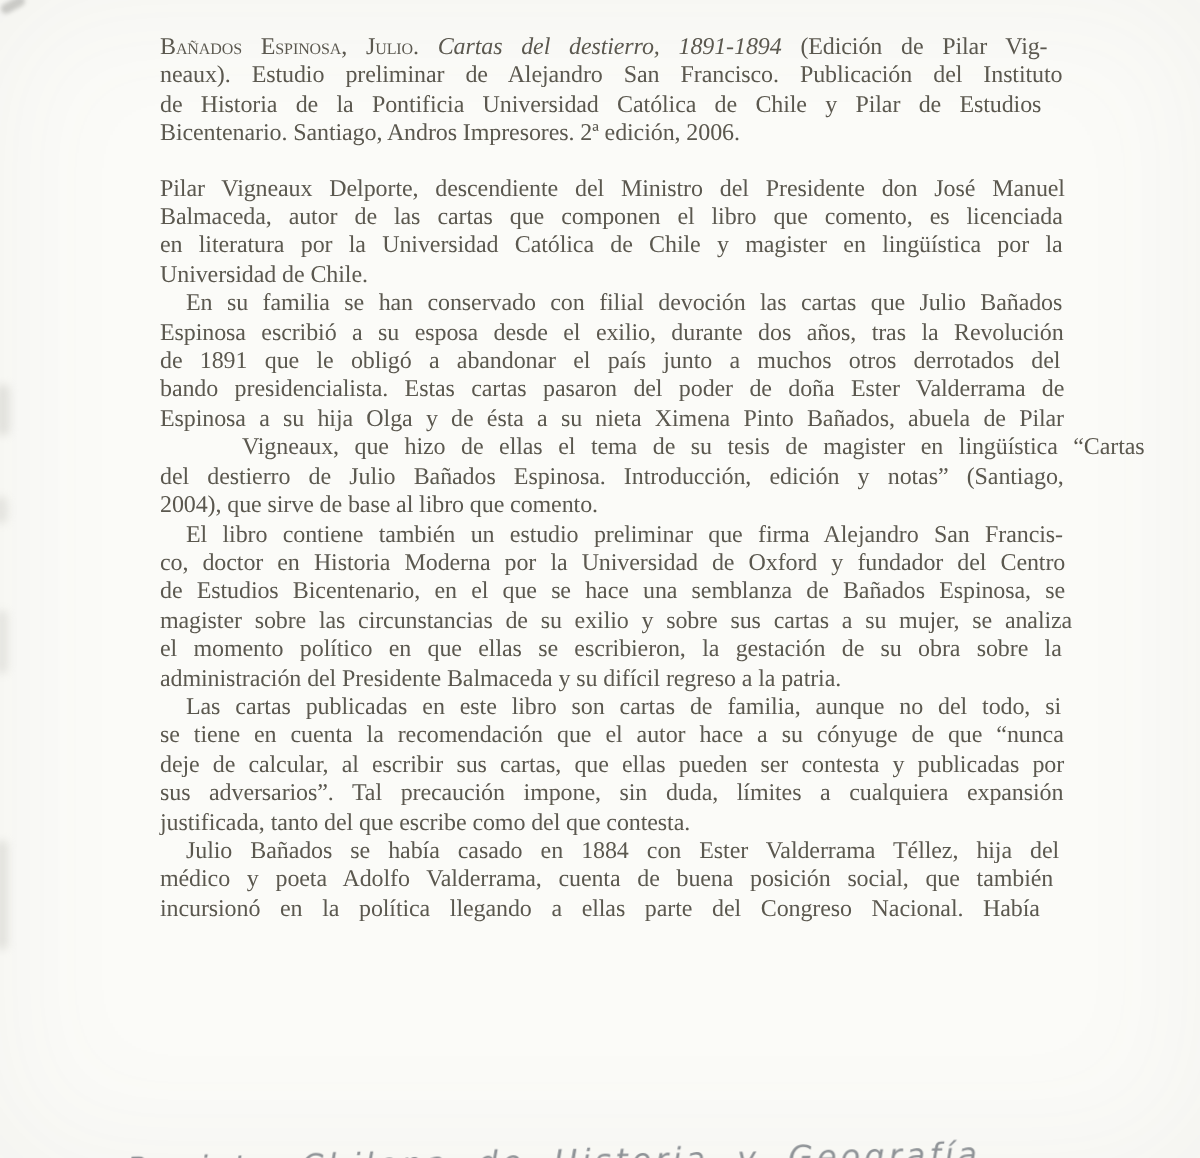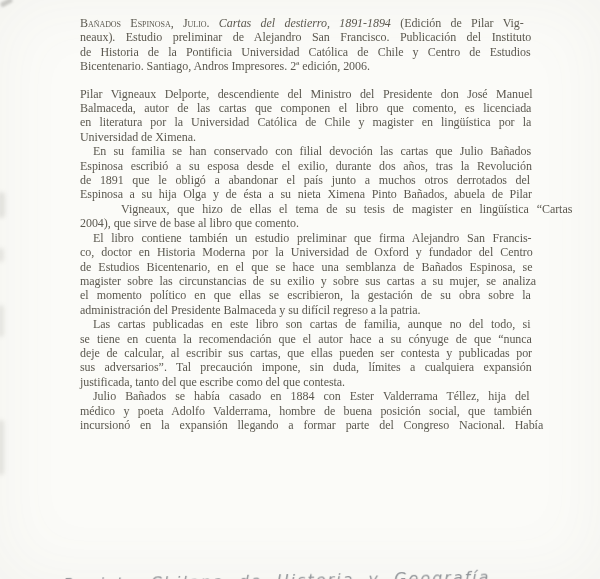--- a/index.html
+++ b/index.html
@@ -69,56 +69,58 @@
   <div class="smudge s5"></div>
   <div class="smudge s1"></div>
   <div class="smudge s2"></div>
   <div class="smudge s3"></div>
   <div class="smudge s4"></div>
 
   <div class="text-block">
       <div class="para gap">
         <div class="line" style="word-spacing: 6.43px;"><span class="seg-sc">Bañados Espinosa, Julio. </span><span class="seg-i">Cartas del destierro, 1891-1894</span><span class="seg-n"> (Edición de Pilar Vig-</span></div>
         <div class="line" style="word-spacing: 7.59px;">neaux). Estudio preliminar de Alejandro San Francisco. Publicación del Instituto</div>
-        <div class="line" style="word-spacing: 6.22px;">de Historia de la Pontificia Universidad Católica de Chile y Centro de Estudios</div>
+        <div class="line" style="word-spacing: 6.22px;">de Historia de la Pontificia Universidad Católica de Chile y Pilar de Estudios</div>
         <div class="line last">Bicentenario. Santiago, Andros Impresores. 2ª edición, 2006.</div>
       </div>
       <div class="para">
         <div class="line" style="word-spacing: 5.52px;">Pilar Vigneaux Delporte, descendiente del Ministro del Presidente don José Manuel</div>
         <div class="line" style="word-spacing: 5.57px;">Balmaceda, autor de las cartas que componen el libro que comento, es licenciada</div>
         <div class="line" style="word-spacing: 5.22px;">en literatura por la Universidad Católica de Chile y magister en lingüística por la</div>
-        <div class="line last">Universidad de Ximena.</div>
+        <div class="line last">Universidad de Chile.</div>
       </div>
       <div class="para">
         <div class="line ind" style="word-spacing: 4.3px;">En su familia se han conservado con filial devoción las cartas que Julio Bañados</div>
         <div class="line" style="word-spacing: 4.8px; text-align: right;">Espinosa escribió a su esposa desde el exilio, durante dos años, tras la Revolución</div>
         <div class="line" style="word-spacing: 5.72px;">de 1891 que le obligó a abandonar el país junto a muchos otros derrotados del</div>
+        <div class="line" style="word-spacing: 5.27px;">bando presidencialista. Estas cartas pasaron del poder de doña Ester Valderrama de</div>
         <div class="line" style="word-spacing: 3.7px;">Espinosa a su hija Olga y de ésta a su nieta Ximena Pinto Bañados, abuela de Pilar</div>
         <div class="line" style="word-spacing: 4.85px; margin-left: 41px;">Vigneaux, que hizo de ellas el tema de su tesis de magister en lingüística “Cartas</div>
+        <div class="line" style="word-spacing: 6.17px;">del destierro de Julio Bañados Espinosa. Introducción, edición y notas” (Santiago,</div>
         <div class="line last">2004), que sirve de base al libro que comento.</div>
       </div>
       <div class="para">
         <div class="line ind" style="word-spacing: 4.75px;">El libro contiene también un estudio preliminar que firma Alejandro San Francis-</div>
         <div class="line" style="word-spacing: 4.11px;">co, doctor en Historia Moderna por la Universidad de Oxford y fundador del Centro</div>
         <div class="line" style="word-spacing: 4.18px;">de Estudios Bicentenario, en el que se hace una semblanza de Bañados Espinosa, se</div>
         <div class="line" style="word-spacing: 3.45px;">magister sobre las circunstancias de su exilio y sobre sus cartas a su mujer, se analiza</div>
         <div class="line" style="word-spacing: 5.24px;">el momento político en que ellas se escribieron, la gestación de su obra sobre la</div>
         <div class="line last">administración del Presidente Balmaceda y su difícil regreso a la patria.</div>
       </div>
       <div class="para">
         <div class="line ind" style="word-spacing: 4.55px;">Las cartas publicadas en este libro son cartas de familia, aunque no del todo, si</div>
         <div class="line" style="word-spacing: 4.07px;">se tiene en cuenta la recomendación que el autor hace a su cónyuge de que “nunca</div>
         <div class="line" style="word-spacing: 3.65px;">deje de calcular, al escribir sus cartas, que ellas pueden ser contesta y publicadas por</div>
         <div class="line" style="word-spacing: 6.39px;">sus adversarios”. Tal precaución impone, sin duda, límites a cualquiera expansión</div>
         <div class="line last">justificada, tanto del que escribe como del que contesta.</div>
       </div>
       <div class="para">
         <div class="line ind" style="word-spacing: 6.1px;">Julio Bañados se había casado en 1884 con Ester Valderrama Téllez, hija del</div>
-        <div class="line" style="word-spacing: 5.44px;">médico y poeta Adolfo Valderrama, hombre de buena posición social, que también</div>
-        <div class="line" style="word-spacing: 6.9px;">incursionó en la expansión llegando a formar parte del Congreso Nacional. Había</div>
+        <div class="line" style="word-spacing: 5.44px;">médico y poeta Adolfo Valderrama, cuenta de buena posición social, que también</div>
+        <div class="line" style="word-spacing: 6.9px;">incursionó en la política llegando a ellas parte del Congreso Nacional. Había</div>
       </div>
     </div>
 
   <div class="handwriting">
     <div class="hand-line">Revista Chilena de Historia y Geografía</div>
     
   </div>
 </div>
 
 </body></html>

